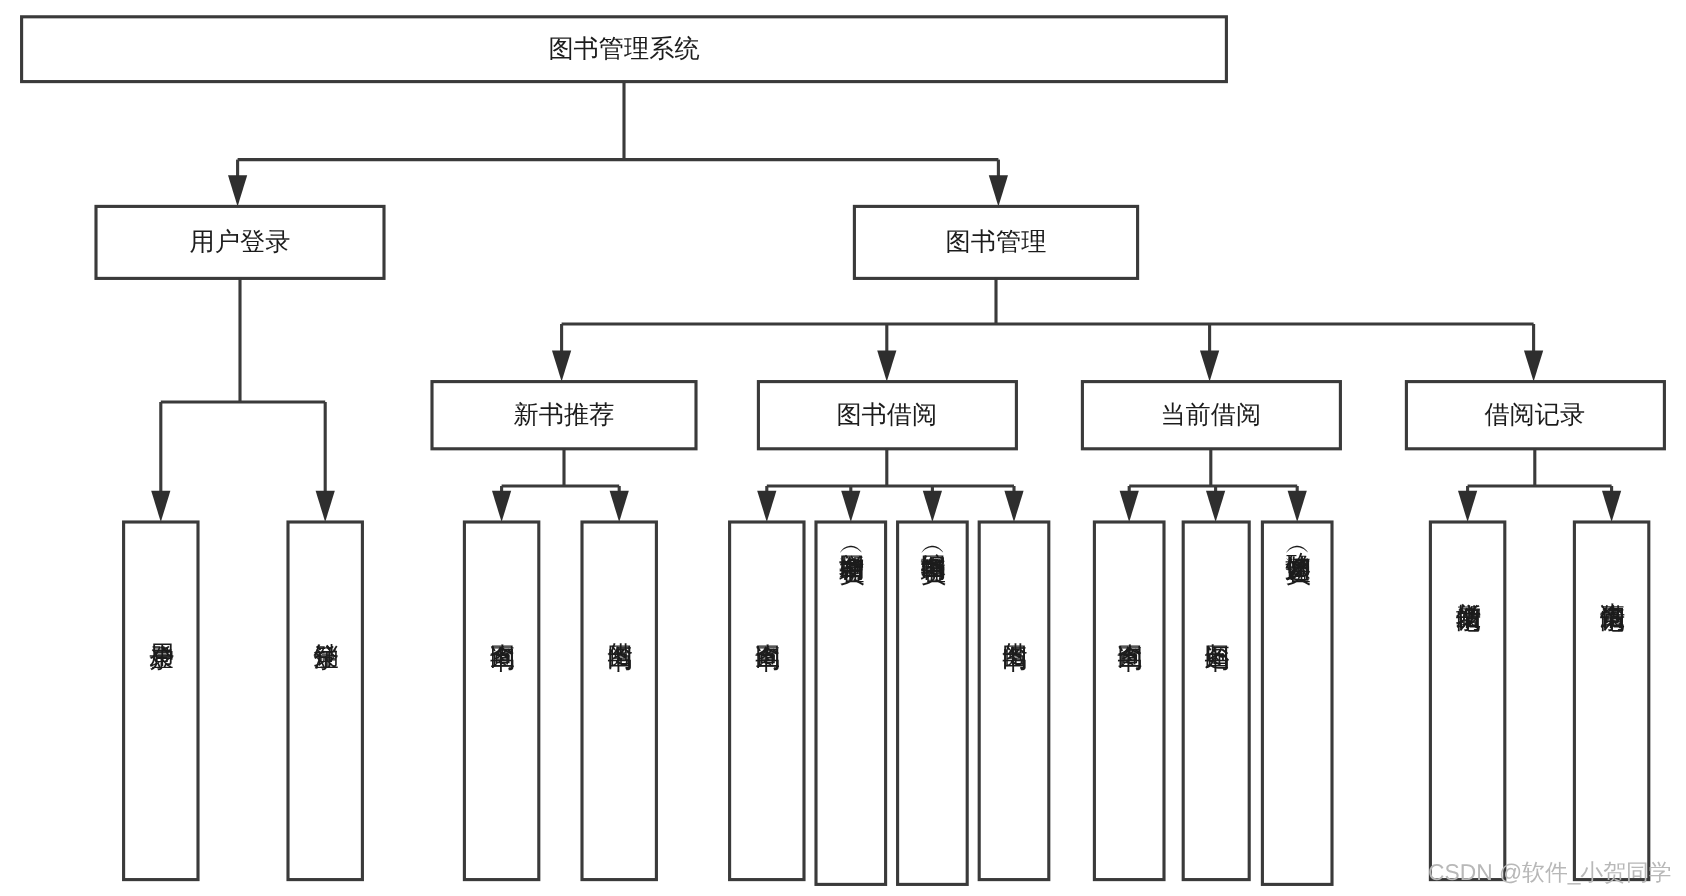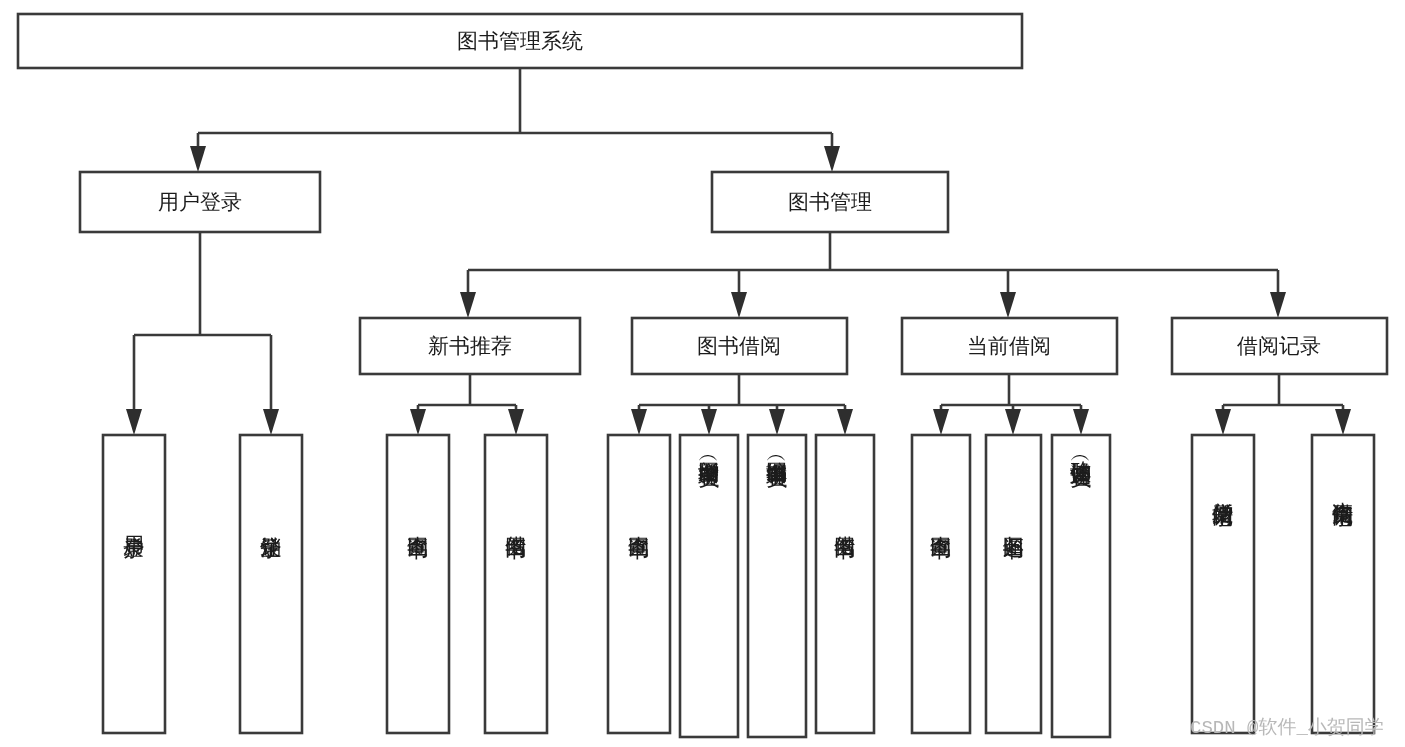--- a/index.html
+++ b/index.html
@@ -63,21 +63,21 @@
     line-height: 1.22;
     color: #1c1c1c;
     text-align: center;
     writing-mode: vertical-rl;
     text-orientation: upright;
     letter-spacing: 1px;
     white-space: nowrap;
   }
   .watermark {
     position: absolute;
-    font-family: Liberation Mono, monospace;
+    font-family: Liberation Sans, sans-serif;
     font-size: 19px;
     color: #b8b8b8;
     white-space: nowrap;
     left: 1190px;
     top: 714px;
   }
 </style>
 </head>
 <body>
 

